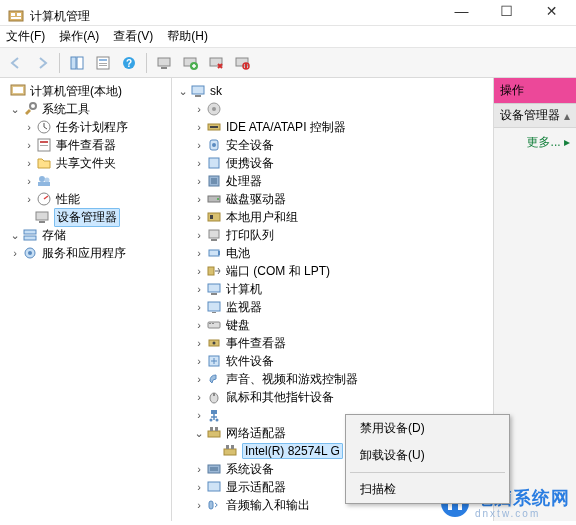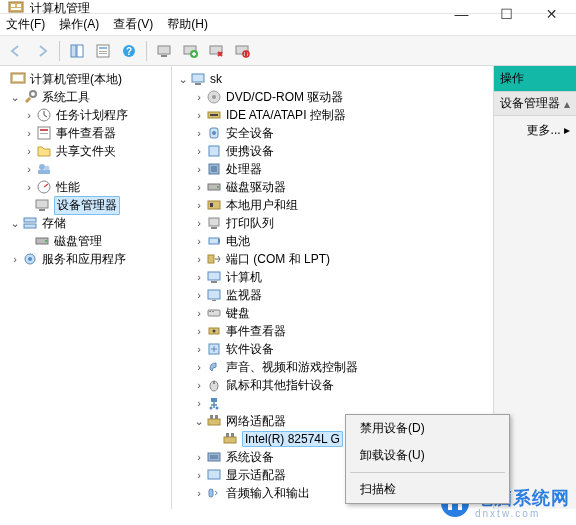--- a/index.html
+++ b/index.html
@@ -7,23 +7,23 @@
     margin: 0;
     font-family: "Microsoft YaHei", "Segoe UI", sans-serif;
     font-size: 12px;
     background: #fff;
     width: 576px;
     height: 525px;
     overflow: hidden;
     position: relative;
   }
   .titlebar {
-    height: 14px;
+    height: 26px;
     display: flex;
-    align-items: flex-start;
+    align-items: flex-end;
     padding: 0 2px 0 8px;
     border-bottom: 1px solid #e5e5e5;
   }
   .titlebar .icon { width: 16px; height: 16px; margin-right: 6px; }
   .titlebar .title { flex: 1; font-size: 12px; }
   .win-btns { display: flex; gap: 0; }
   .win-btn {
     width: 45px; height: 28px; display: flex; align-items: center; justify-content: center;
     font-size: 14px; color: #333;
   }
@@ -81,35 +81,35 @@
   .tw { display: inline-block; width: 14px; text-align: center; color: #555; font-size: 11px; cursor: pointer; }
   .node-icon { width: 16px; height: 16px; margin-right: 4px; flex-shrink: 0; }
   .node-label { }
   .selected {
     background: #cde8ff;
     border: 1px solid #7bbef0;
     padding: 0 2px;
     border-radius: 1px;
   }
   .right-header {
-    background: #14b8a6;
+    background: #ec4899;
     border-bottom: 1px solid #d0d0d0;
     padding: 4px 6px;
     font-size: 12px;
   }
   .right-sub {
     background: #e8e8e8;
     padding: 3px 6px;
     display: flex; justify-content: space-between; align-items: center;
     border-bottom: 1px solid #d6d6d6;
   }
   .right-more {
     padding: 6px;
     text-align: right;
-    color: #000000;
+    color: #15803d;
     cursor: pointer;
   }
   .ctx-menu {
     position: absolute;
     left: 345px; top: 414px;
     width: 165px;
     background: #f2f2f2;
     border: 1px solid #a0a0a0;
     box-shadow: 2px 2px 4px rgba(0,0,0,.25);
     font-size: 12px;
@@ -315,29 +315,20 @@
     <div class="tree-row" style="padding-left:8px">
       <span class="tw">⌄</span>
       <span class="node-icon">
           <svg viewBox="0 0 16 16">
             <rect x="2" y="3" width="12" height="4" fill="#c7dff5" stroke="#5a8bc0"></rect>
             <rect x="2" y="9" width="12" height="4" fill="#c7dff5" stroke="#5a8bc0"></rect>
           </svg>
         </span>
       <span class="node-label">存储</span>
     </div>
-    <div class="tree-row" style="padding-left:34px">
-      <span class="node-icon">
-          <svg viewBox="0 0 16 16">
-            <rect x="2" y="5" width="12" height="6" fill="#bbb" stroke="#777"></rect>
-            <circle cx="12" cy="8" r="1" fill="#4a4"></circle>
-          </svg>
-        </span>
-      <span class="node-label">磁盘管理</span>
-    </div>
     <div class="tree-row" style="padding-left:8px">
       <span class="tw">›</span>
       <span class="node-icon">
           <svg viewBox="0 0 16 16">
             <circle cx="8" cy="8" r="5" fill="#c7dff5" stroke="#5a8bc0"></circle>
             <circle cx="8" cy="8" r="2" fill="#5a8bc0"></circle>
           </svg>
         </span>
       <span class="node-label">服务和应用程序</span>
     </div>
@@ -356,21 +347,20 @@
     </div>
     <div id="mid-items">
         <div class="tree-row" style="padding-left: 20px;">
           <span class="tw">›</span>
           <span class="node-icon">
             <svg viewBox="0 0 16 16">
               <circle cx="8" cy="8" r="6" fill="#ddd" stroke="#999"></circle>
               <circle cx="8" cy="8" r="2" fill="#999"></circle>
             </svg>
           </span>
-          <span class="node-label">DVD/CD-ROM 驱动器</span>
         </div>
         <div class="tree-row" style="padding-left: 20px;">
           <span class="tw">›</span>
           <span class="node-icon">
             <svg viewBox="0 0 16 16">
               <rect x="2" y="5" width="12" height="6" fill="#d8c070" stroke="#a58a3a"></rect>
               <rect x="4" y="7" width="8" height="2" fill="#444"></rect>
             </svg>
           </span>
           <span class="node-label">IDE ATA/ATAPI 控制器</span>

